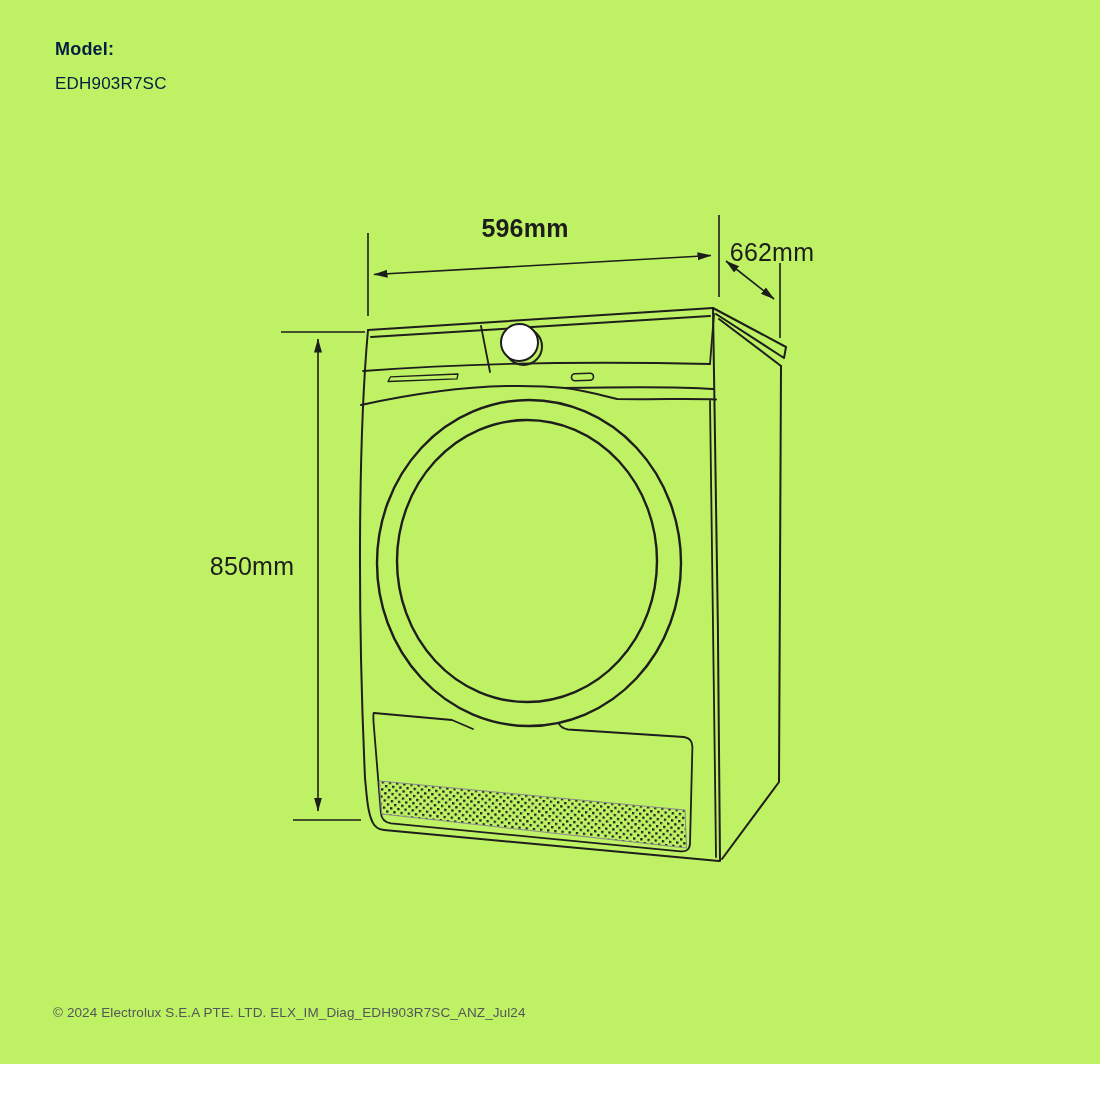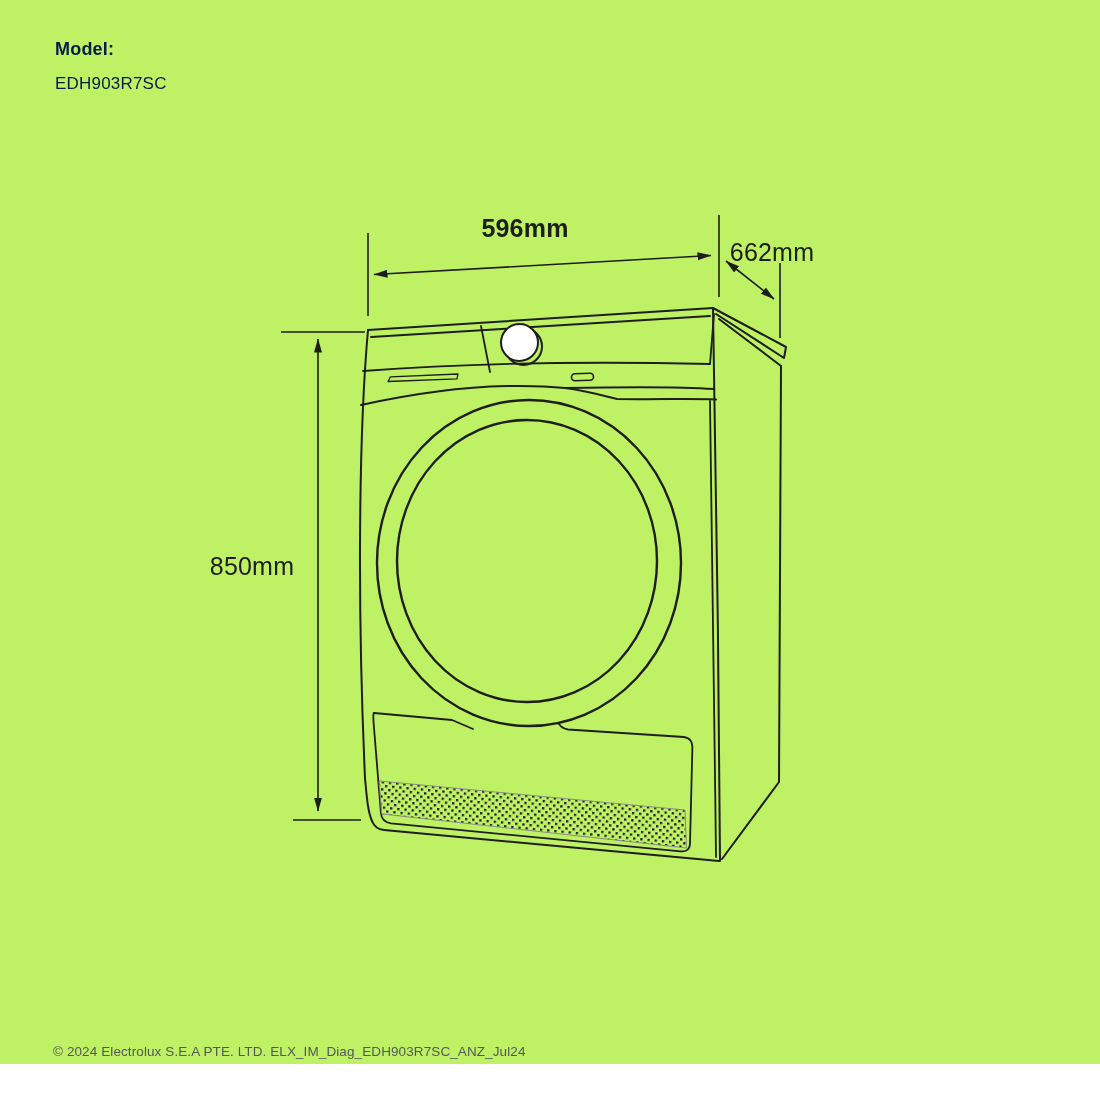--- a/index.html
+++ b/index.html
@@ -11,21 +11,21 @@
   .model-block{position:absolute;left:55px;top:38px;line-height:1.25;}
   .model-heading{font-size:18px;font-weight:bold;color:#041e42;letter-spacing:.2px;}
   .model-code{font-size:17px;color:#041e42;letter-spacing:.2px;margin-top:12px;}
   .dim-label{
     position:absolute;font-size:25px;color:#1d1d1b;white-space:nowrap;
     transform:translate(-50%,-50%);letter-spacing:.2px;
   }
   .dim-width{left:525px;top:228px;font-weight:bold;}
   .dim-depth{left:772px;top:224px;margin-top:28px;}
   .dim-height{left:252px;top:566px;}
-  .copyright{position:absolute;left:53px;top:1044px;font-size:13.5px;color:#55565a;letter-spacing:.1px;}
+  .copyright{position:absolute;left:53px;top:1005px;font-size:13.5px;color:#55565a;letter-spacing:.1px;}
 </style>
 </head>
 <body>
 
 <div class="canvas">
 
   <div class="model-block">
     <div class="model-heading">Model:</div>
     <div class="model-code">EDH903R7SC</div>
   </div>

